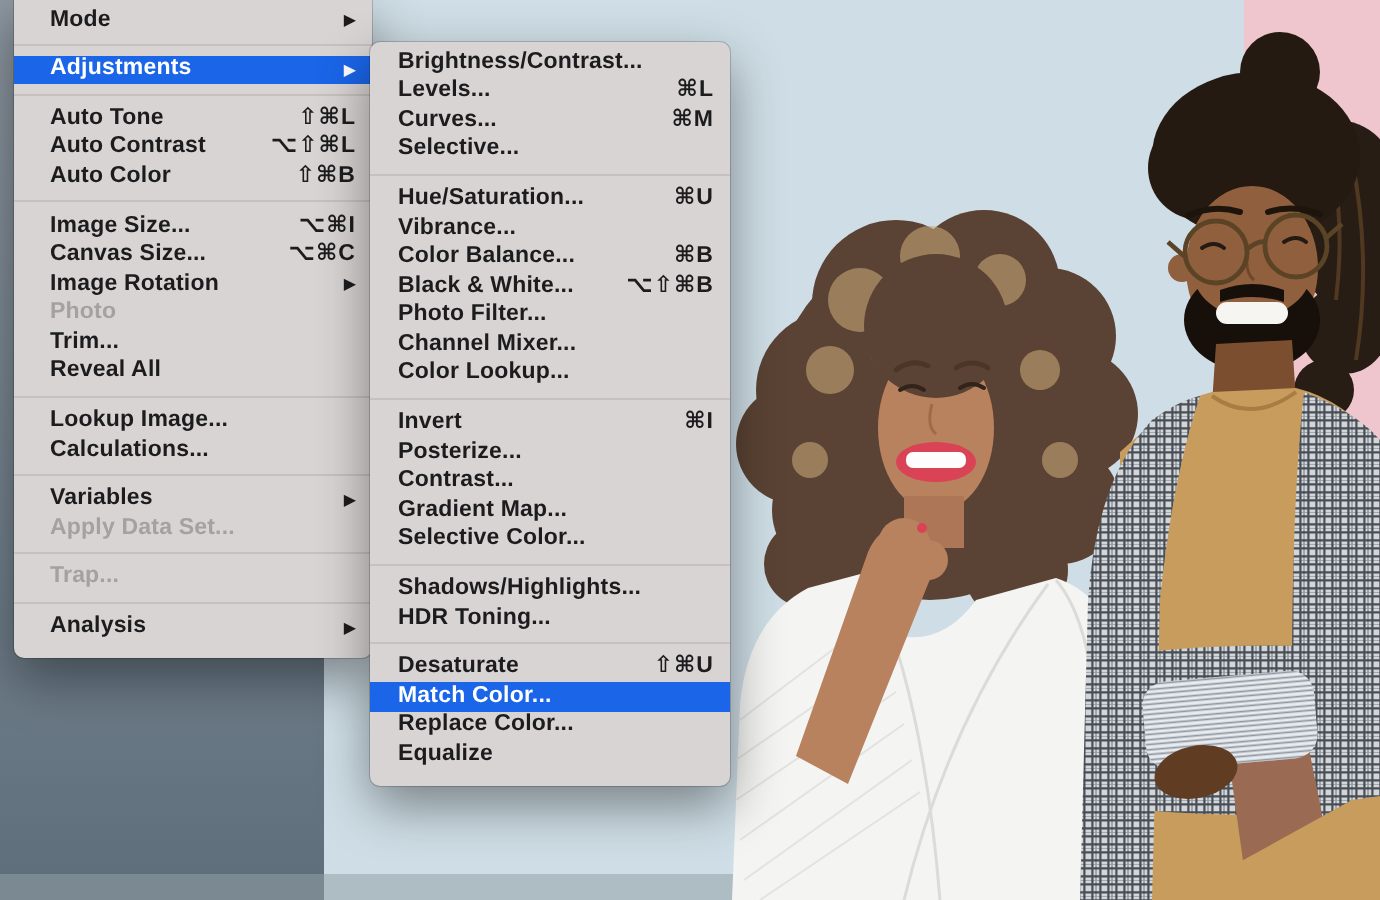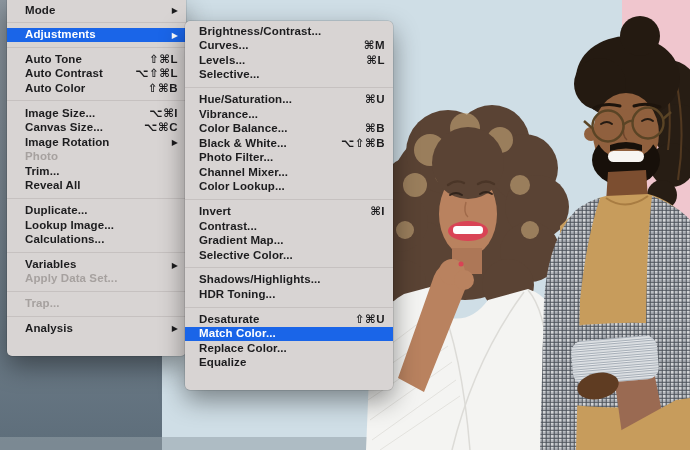--- a/index.html
+++ b/index.html
@@ -6,27 +6,27 @@
   html,body{width:690px;height:450px;overflow:hidden;background:#000}
   body{font-family:"Liberation Sans","DejaVu Sans",sans-serif}
   .stage{position:relative;width:690px;height:450px;overflow:hidden;background:var(--wall-blue,#cfdee6)}
   svg.photo{position:absolute;left:0;top:0;width:690px;height:450px;display:block}
 
   .menu{
     position:absolute;
     background:var(--menu-bg,#d8d4d3);
     border-radius:5px;
     box-shadow:0 10px 26px rgba(0,0,0,.42),0 0 0 .5px rgba(0,0,0,.18);
-    padding:3px 0 20px 0;
+    padding:3px 0 8px 0;
     font-size:11.5px;font-weight:600;line-height:1;
     color:var(--menu-text,#1c1c1e);
     z-index:5;
   }
   #image-menu{left:7px;top:0;width:179px;border-top-left-radius:0;border-top-right-radius:0}
-  #adjustments-submenu{left:185px;top:21px;width:208px;z-index:6}
+  #adjustments-submenu{left:185px;top:21px;width:180px;z-index:6}
 
   .mi{display:flex;align-items:center;height:14.6px;padding:0 8px 0 18px;white-space:nowrap}
   #adjustments-submenu .mi{padding-left:14px}
   .mi .lbl{flex:0 0 auto;letter-spacing:.1px}
   .mi .sc{margin-left:auto;letter-spacing:.5px;font-weight:600}
   .mi .arr{margin-left:auto;font-size:8px;transform:translateY(.5px)}
   .mi.hl{background:var(--highlight,#1a65e8);color:#fff}
   .mi.dis{color:var(--menu-disabled,#a5a09e)}
   .sep{height:1px;background:var(--separator,#c6c1c0);margin:4.5px 0}
 </style>
@@ -207,23 +207,20 @@
         <span class="lbl">Photo</span>
       </div>
       <div class="mi">
         <span class="lbl">Trim...</span>
       </div>
       <div class="mi">
         <span class="lbl">Reveal All</span>
       </div>
       <div class="sep"></div>
       <div class="mi">
-        <span class="lbl">Duplicate...</span>
-      </div>
-      <div class="mi">
         <span class="lbl">Lookup Image...</span>
       </div>
       <div class="mi">
         <span class="lbl">Calculations...</span>
       </div>
       <div class="sep"></div>
       <div class="mi">
         <span class="lbl">Variables</span>
         <span class="arr">▶</span>
       </div>
@@ -239,28 +236,28 @@
         <span class="lbl">Analysis</span>
         <span class="arr">▶</span>
       </div>
     </div>
 
   <div class="menu" id="adjustments-submenu">
       <div class="mi">
         <span class="lbl">Brightness/Contrast...</span>
       </div>
       <div class="mi">
+        <span class="lbl">Levels...</span>
+        <span class="sc">⌘L</span>
+      </div>
+      <div class="mi">
         <span class="lbl">Curves...</span>
         <span class="sc">⌘M</span>
       </div>
       <div class="mi">
-        <span class="lbl">Levels...</span>
-        <span class="sc">⌘L</span>
-      </div>
-      <div class="mi">
         <span class="lbl">Selective...</span>
       </div>
       <div class="sep"></div>
       <div class="mi">
         <span class="lbl">Hue/Saturation...</span>
         <span class="sc">⌘U</span>
       </div>
       <div class="mi">
         <span class="lbl">Vibrance...</span>
       </div>
@@ -280,20 +277,23 @@
       </div>
       <div class="mi">
         <span class="lbl">Color Lookup...</span>
       </div>
       <div class="sep"></div>
       <div class="mi">
         <span class="lbl">Invert</span>
         <span class="sc">⌘I</span>
       </div>
       <div class="mi">
+        <span class="lbl">Posterize...</span>
+      </div>
+      <div class="mi">
         <span class="lbl">Contrast...</span>
       </div>
       <div class="mi">
         <span class="lbl">Gradient Map...</span>
       </div>
       <div class="mi">
         <span class="lbl">Selective Color...</span>
       </div>
       <div class="sep"></div>
       <div class="mi">

